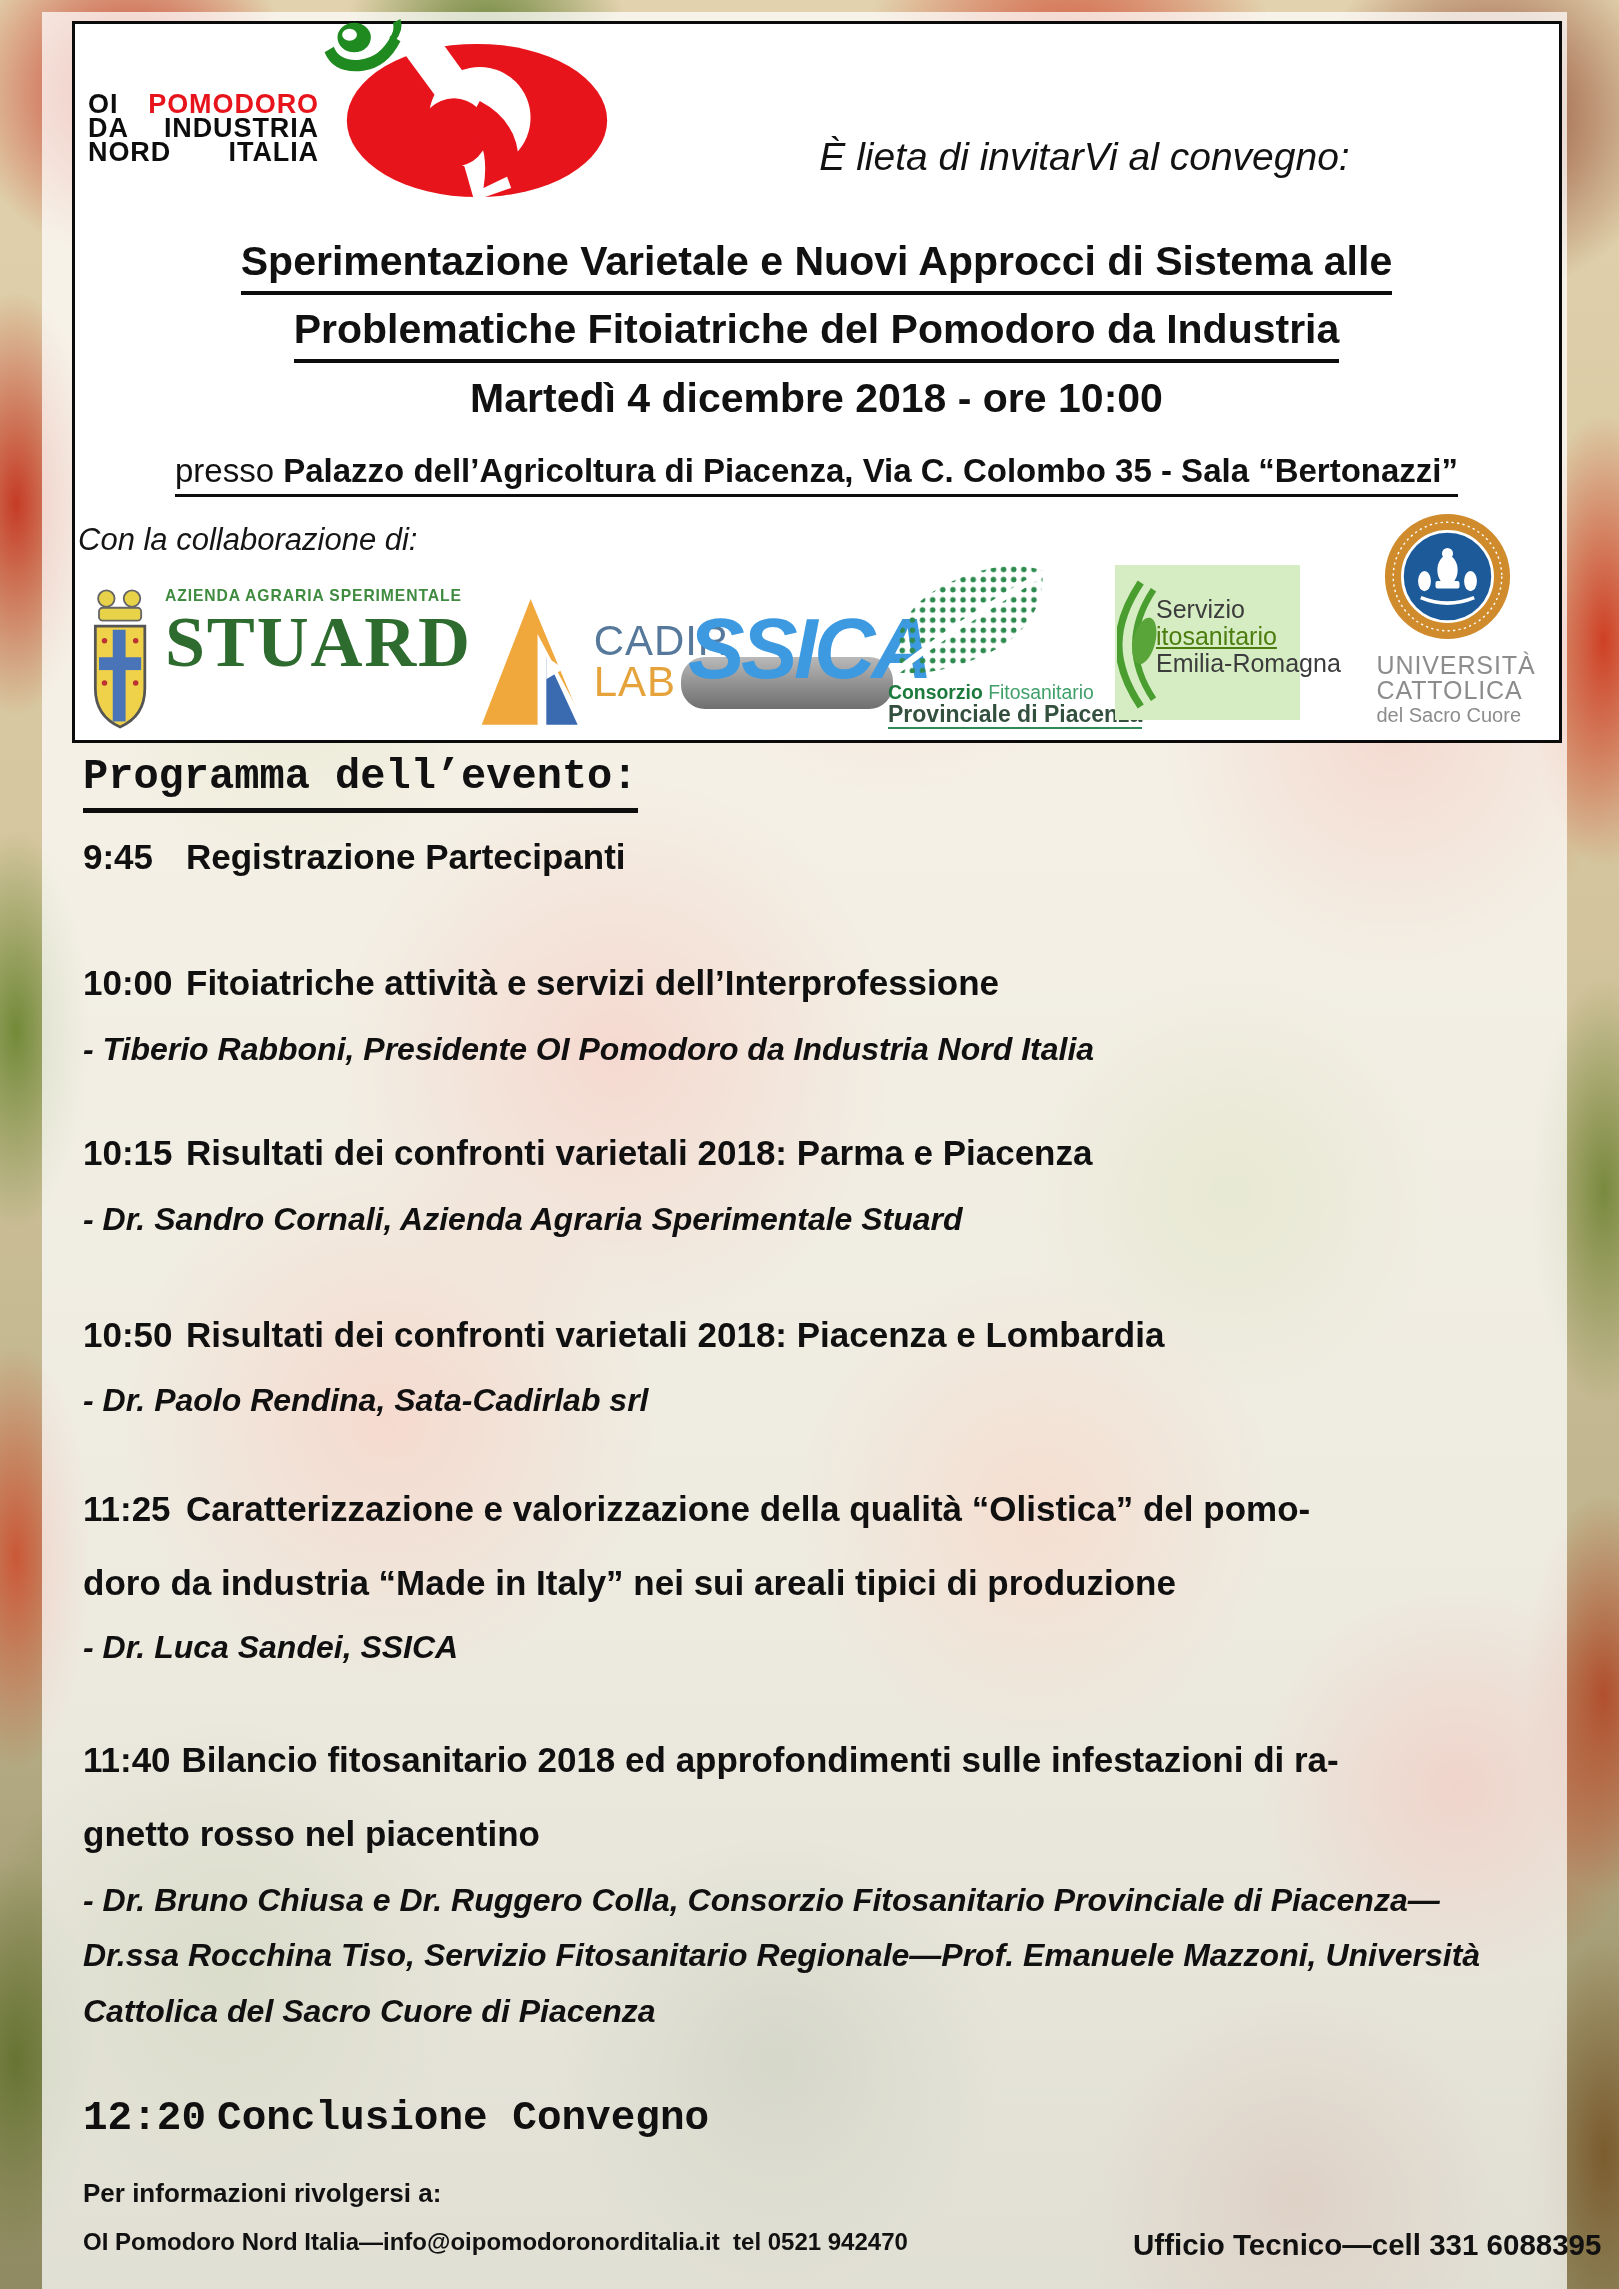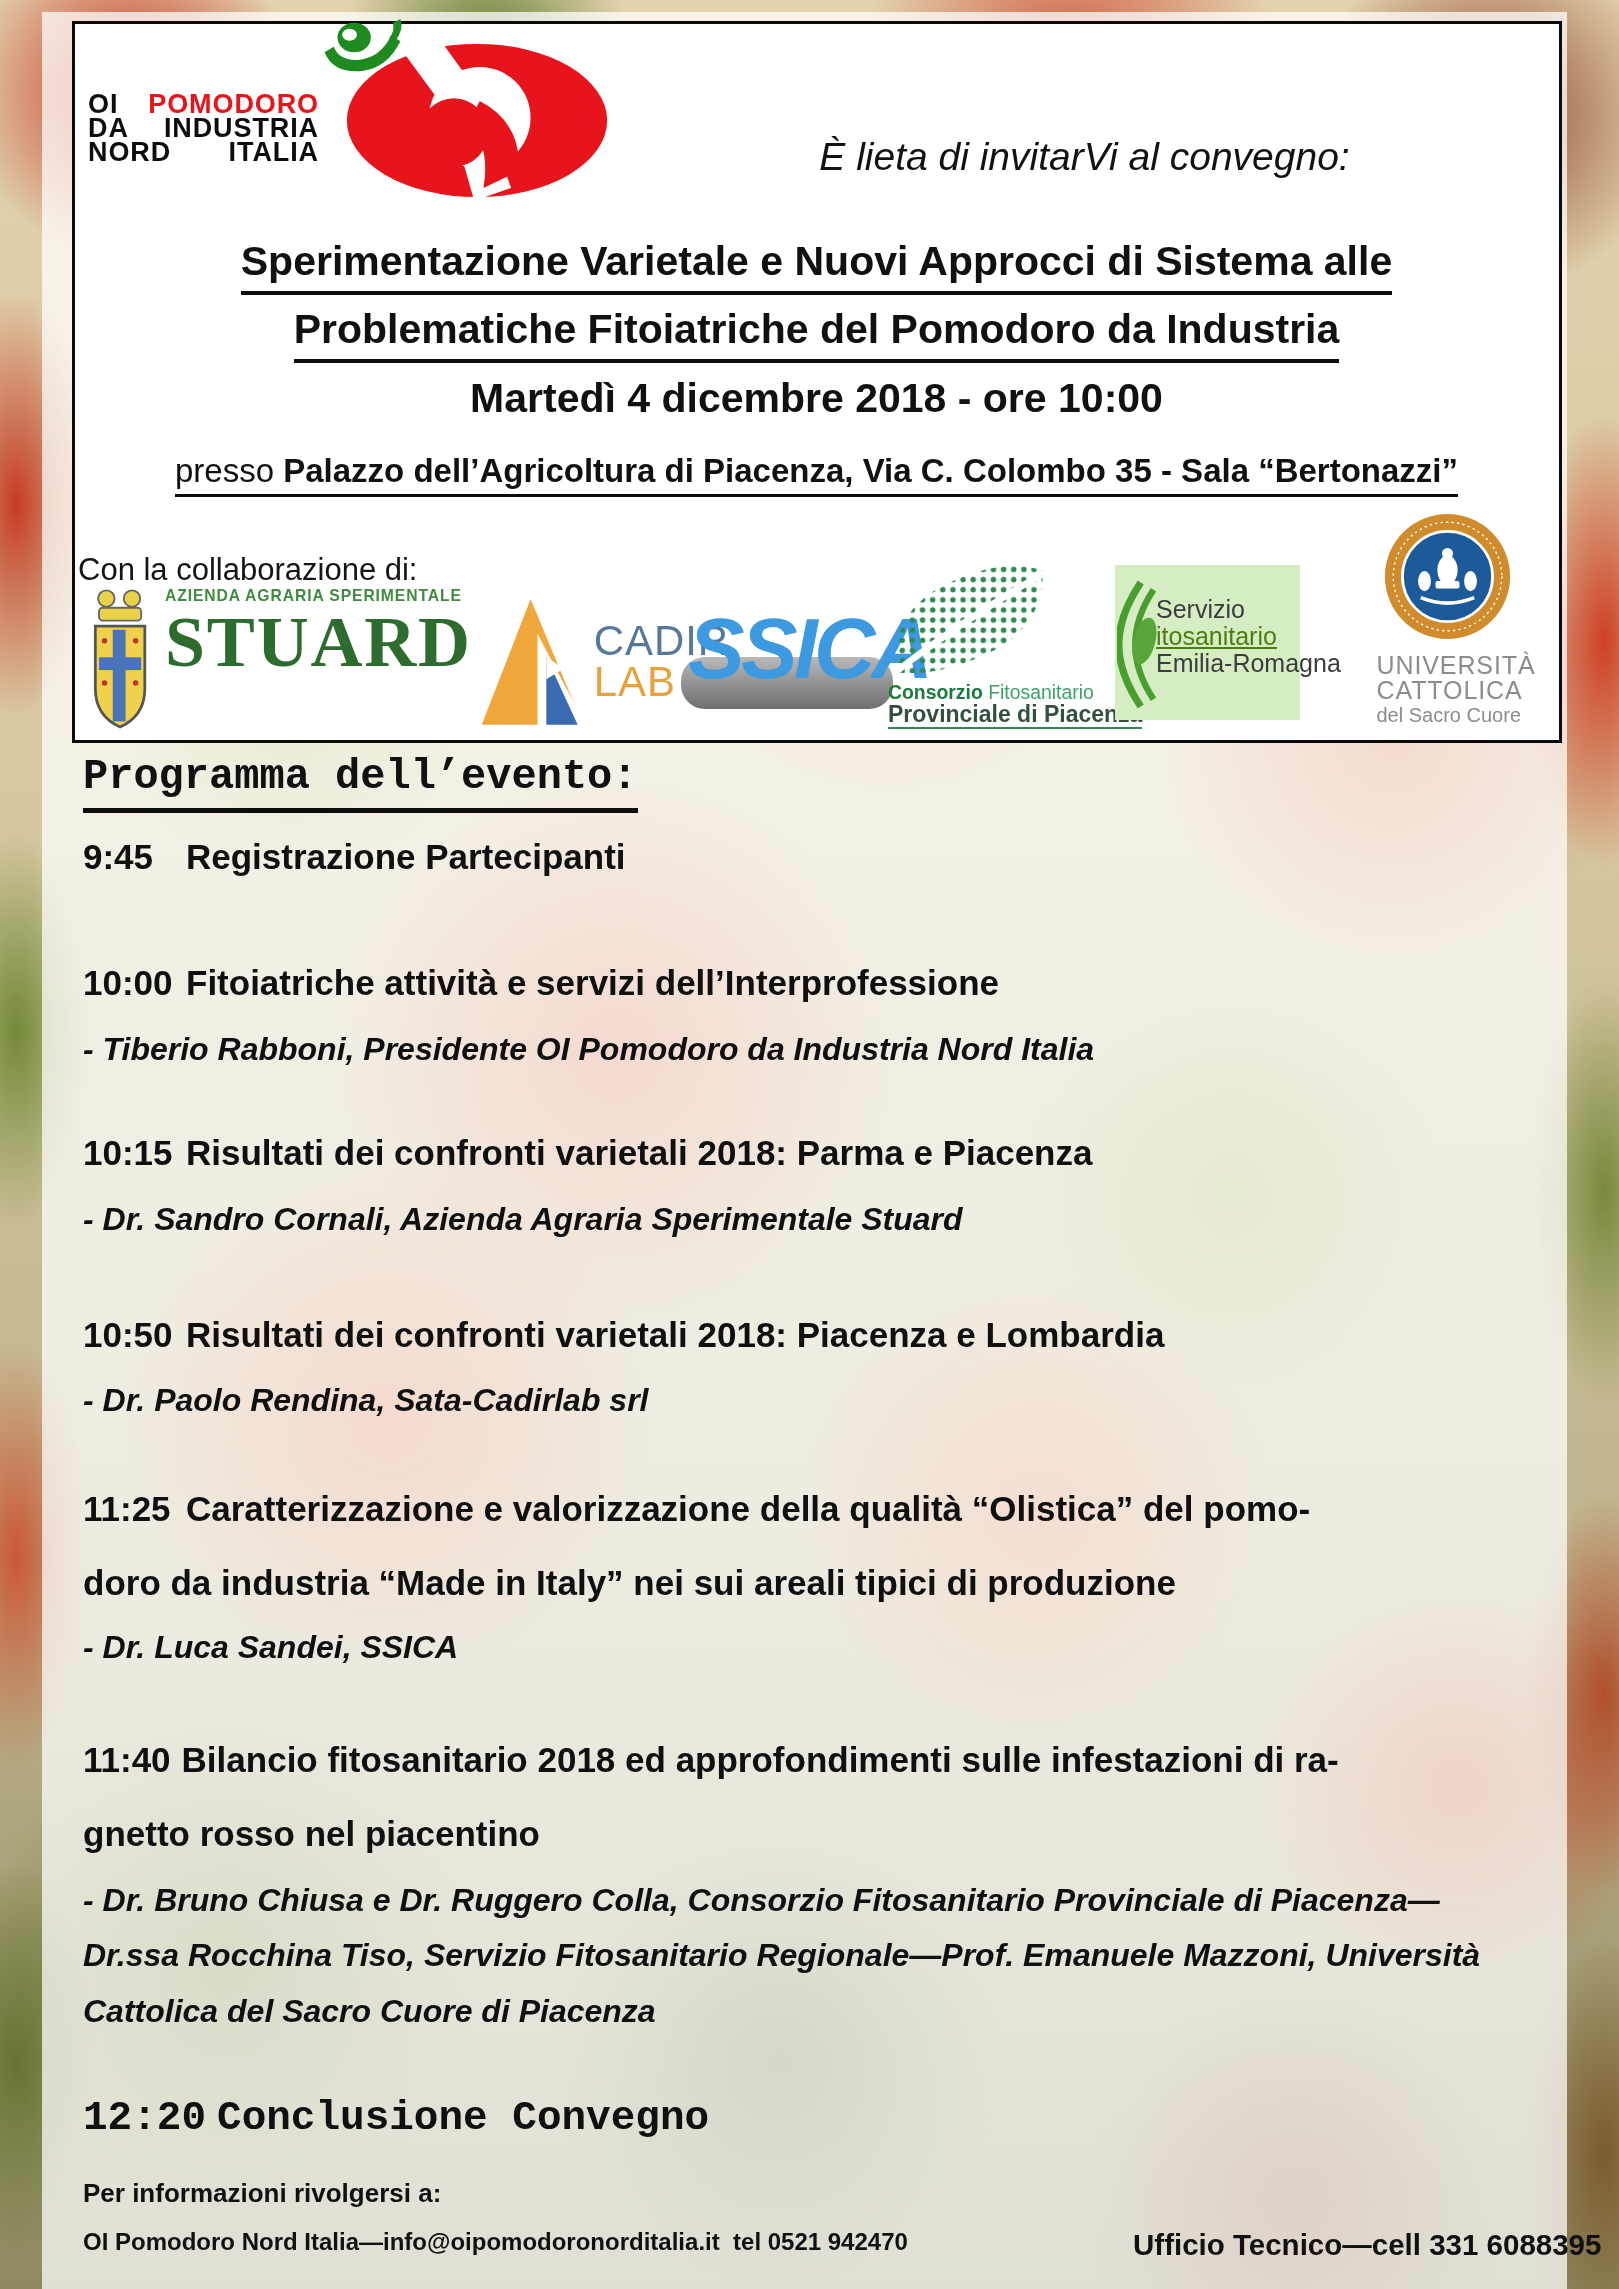--- a/index.html
+++ b/index.html
@@ -50,21 +50,21 @@
           font-style:italic;font-size:39px;color:#121212;}
   
   .cline{left:83px;width:1467px;text-align:center;}
   .t1{top:218px;} .t2{top:286px;}
   .title-inner{display:inline-block;font-weight:bold;font-size:41px;
                border-bottom:4.6px solid #0d0d0d;padding-bottom:6px;margin-top:20px;}
   .date{top:375px;font-weight:bold;font-size:41px;}
   .loc{top:452px;}
   .loc-inner{display:inline-block;font-size:33px;border-bottom:3.7px solid #0d0d0d;padding-bottom:3.7px;}
   .loc-main{font-weight:bold;}
-  .collab{left:78px;top:552px;font-size:31px;color:#151515;}
+  .collab{left:78px;top:522px;font-style:italic;font-size:31px;color:#151515;}
   
   .stuard{left:88px;top:587px;width:388px;height:148px;display:flex;}
   .stuard-txt{margin-left:11px;}
   .stuard-small{font-size:15.7px;font-weight:bold;letter-spacing:0.9px;color:#3f8b3f;white-space:nowrap;}
   .stuard-big{font-family:"Liberation Serif", serif;font-size:72px;line-height:74px;
               font-weight:bold;color:#2e6b2e;letter-spacing:1.8px;}
   .cadir{left:480px;top:591px;width:249px;height:140px;display:flex;align-items:center;}
   .cadir-txt{margin-left:7.4px;width:138px;text-align:left;}
   .cadir-1{font-size:42px;line-height:41px;color:#56789a;letter-spacing:0.9px;}
   .cadir-2{font-size:42px;line-height:42px;color:#e6a33c;letter-spacing:0.9px;}

